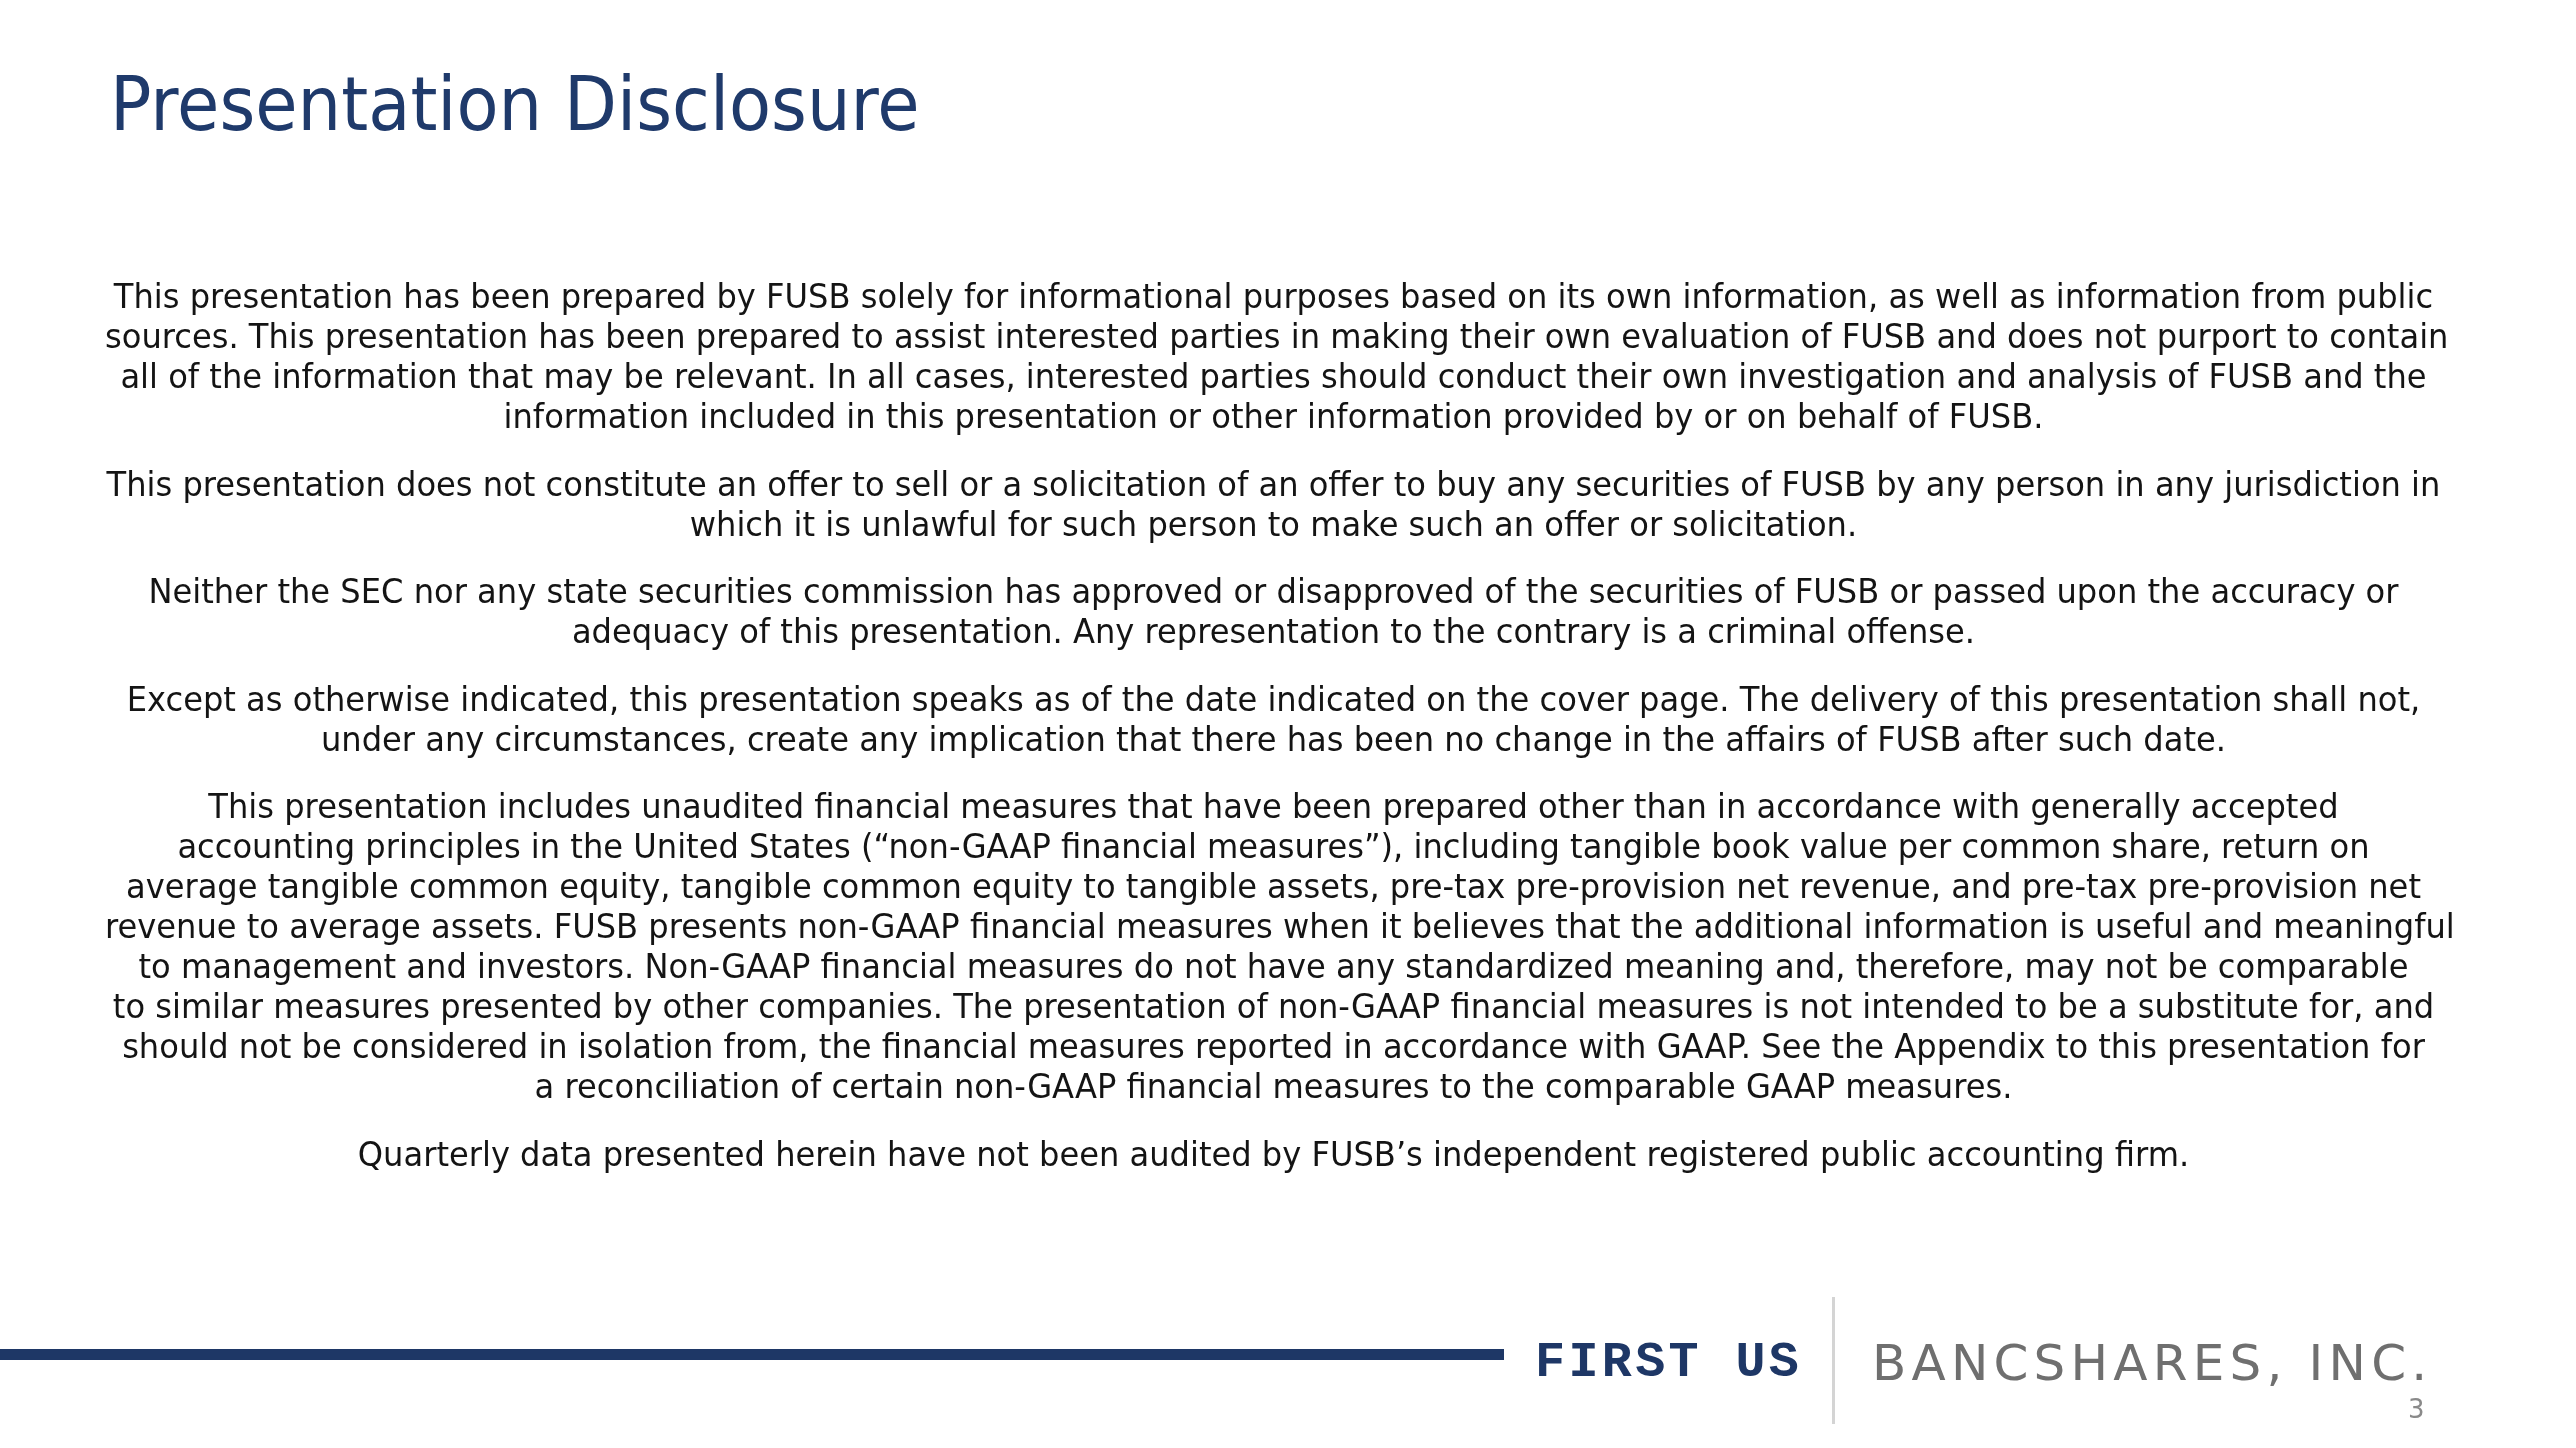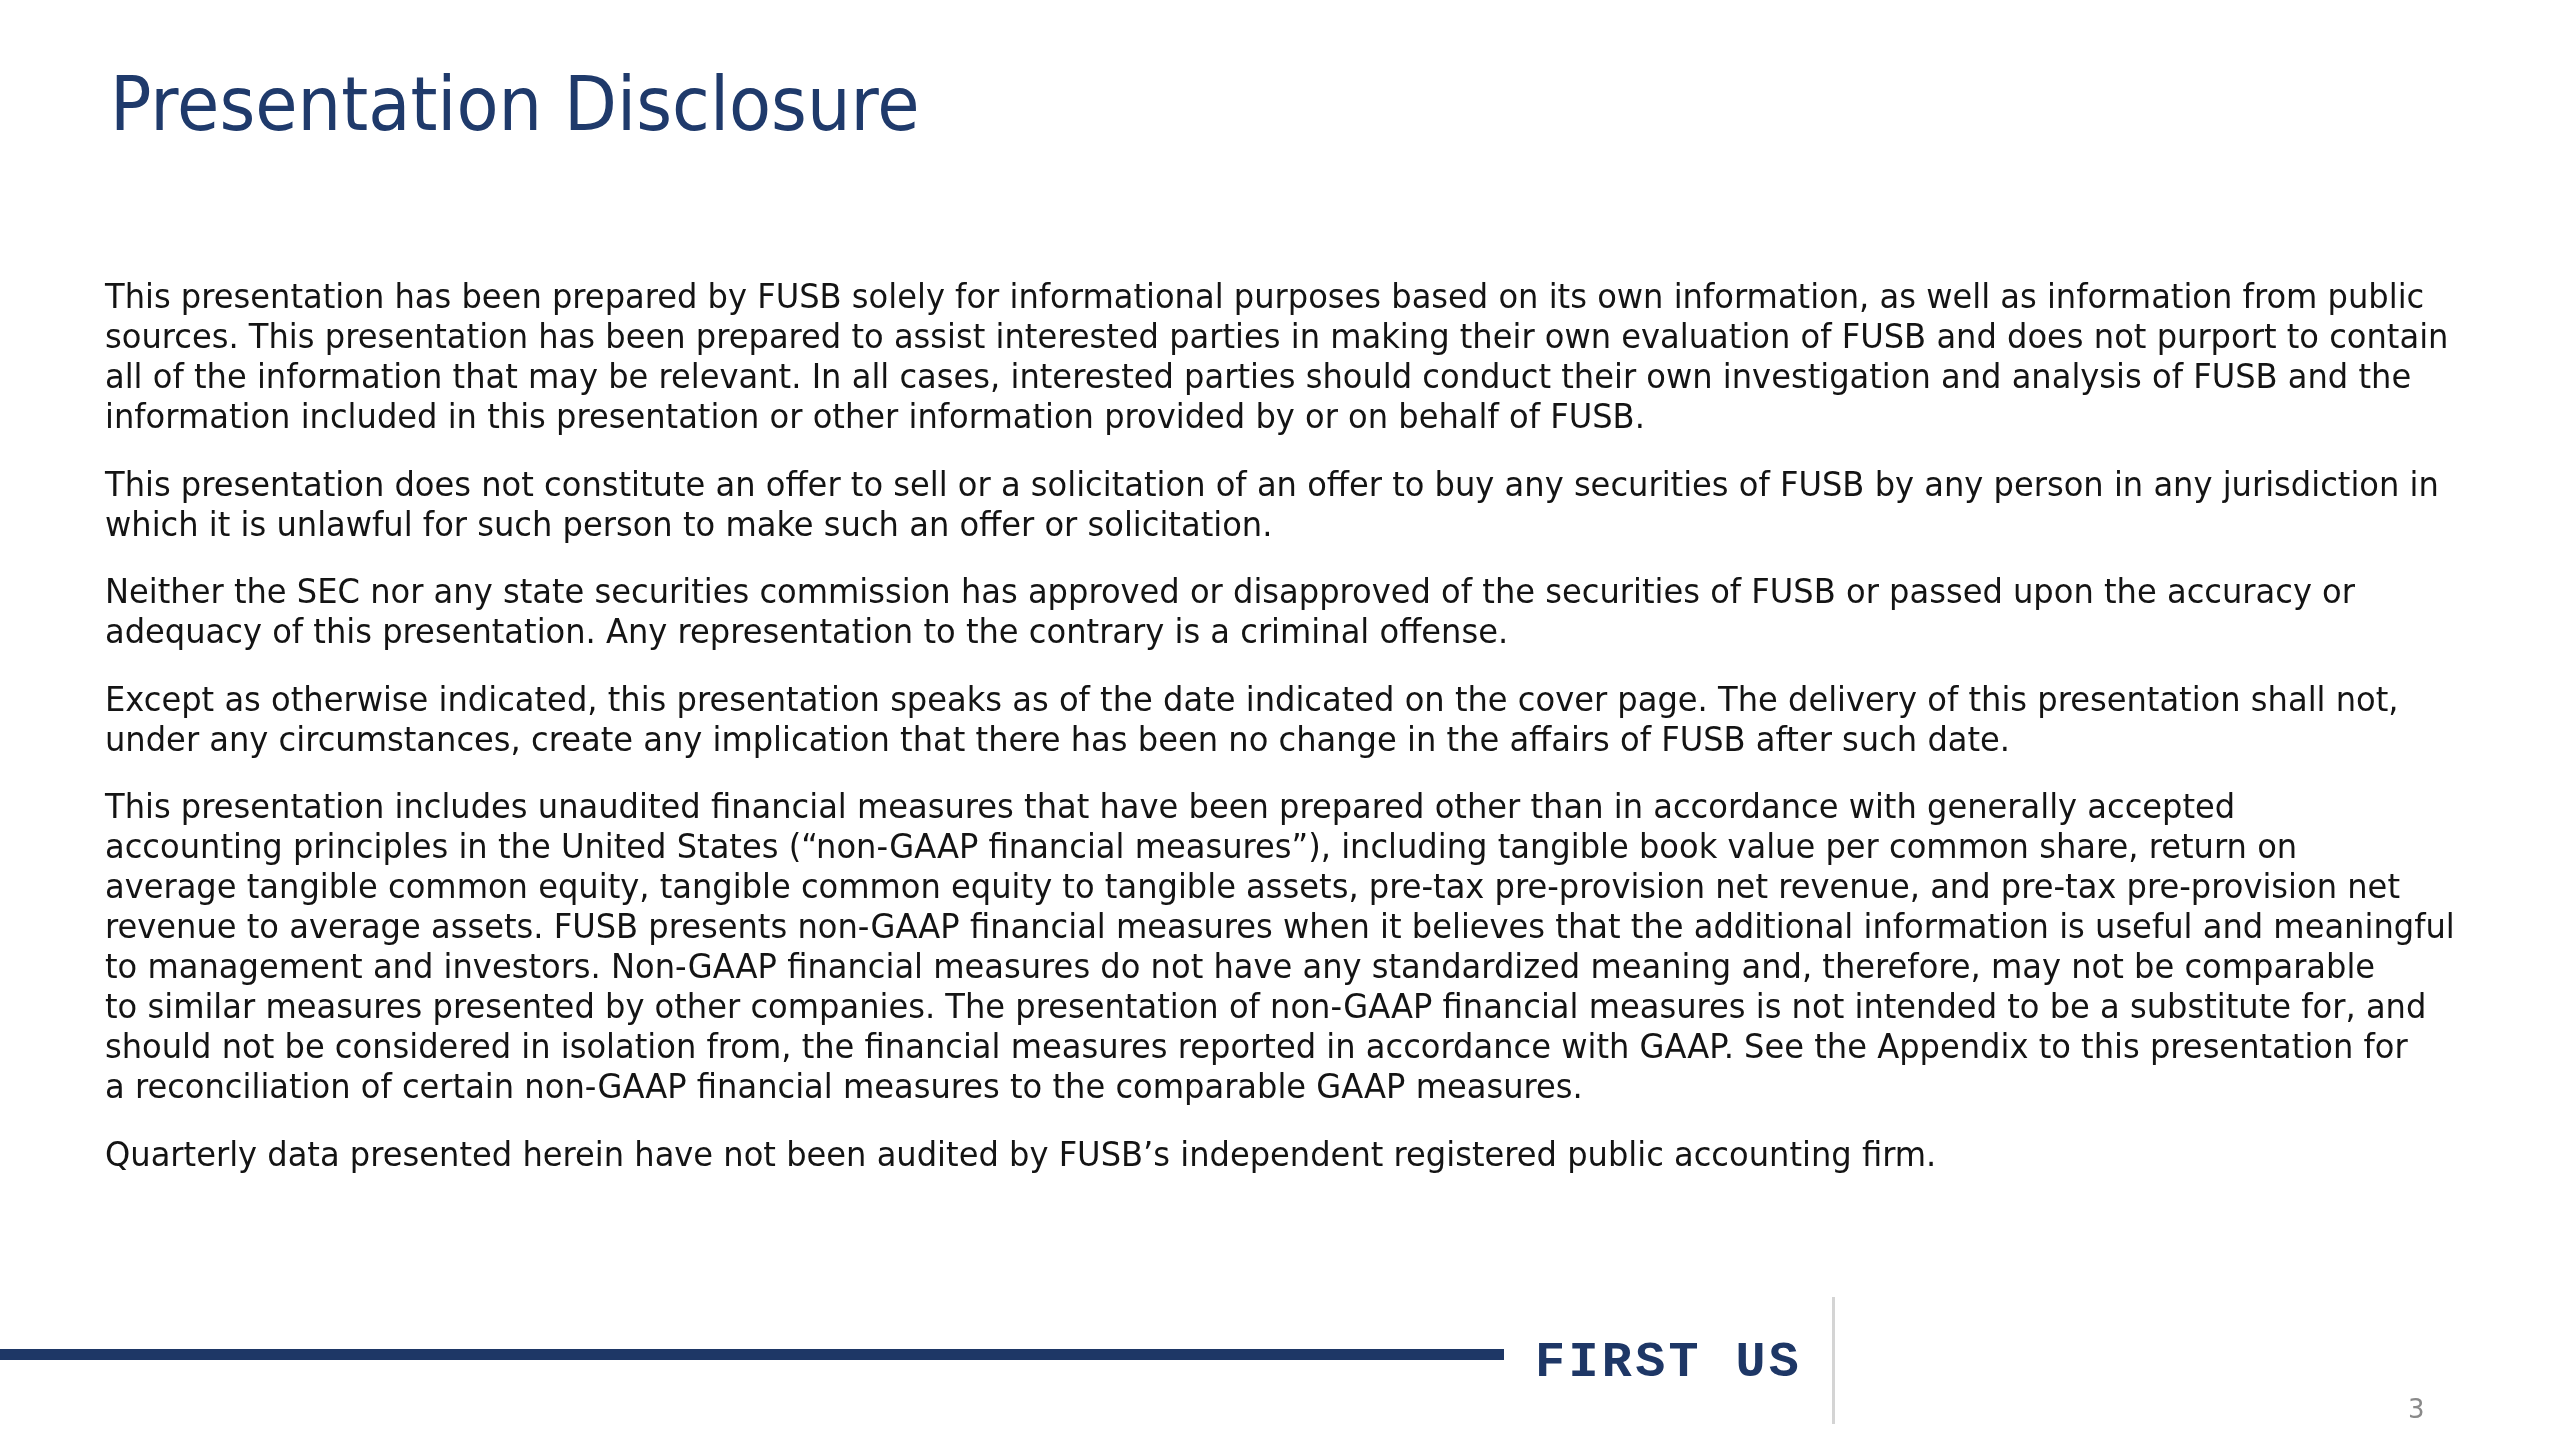--- a/index.html
+++ b/index.html
@@ -12,20 +12,21 @@
       height: 1449px;
       position: relative;
       overflow: hidden;
       font-family: "DejaVu Sans", sans-serif;
     }
     .slide {
       position: absolute;
       left: 0; top: 0;
       width: 2576px; height: 1104px;
       background: #ffffff;
+      text-align: center;
     }
     .title {
       position: absolute;
       left: 110px;
       top: 67px;
       margin: 0;
       font-family: "DejaVu Sans", sans-serif;
       font-weight: normal;
       font-size: 74px;
       line-height: 1;
@@ -140,16 +141,17 @@
     </p>
     <p class="para">
       <span class="line">Quarterly data presented herein have not been audited by FUSB’s independent registered public accounting firm.</span>
     </p>
   </div>
 
   <div class="footer-bar"></div>
 
   <div class="logo-first">FIRST US</div>
   <div class="logo-divider"></div>
+  <div class="logo-rest">BANCSHARES, INC.</div>
 
   <div class="page-num">3</div>
 </div>
 
 
 </body></html>

